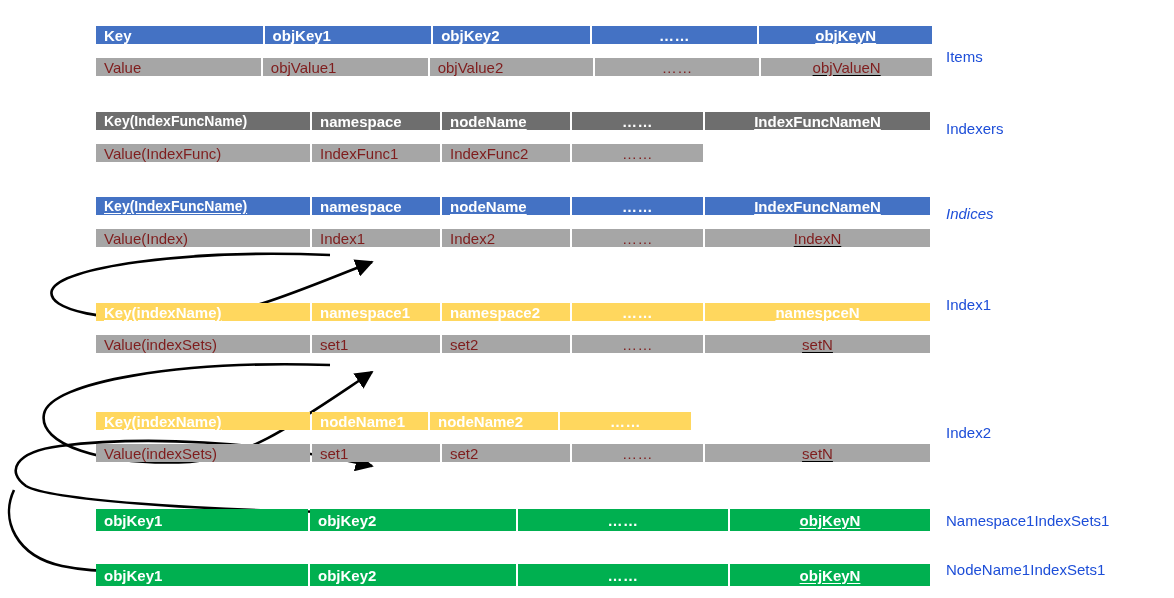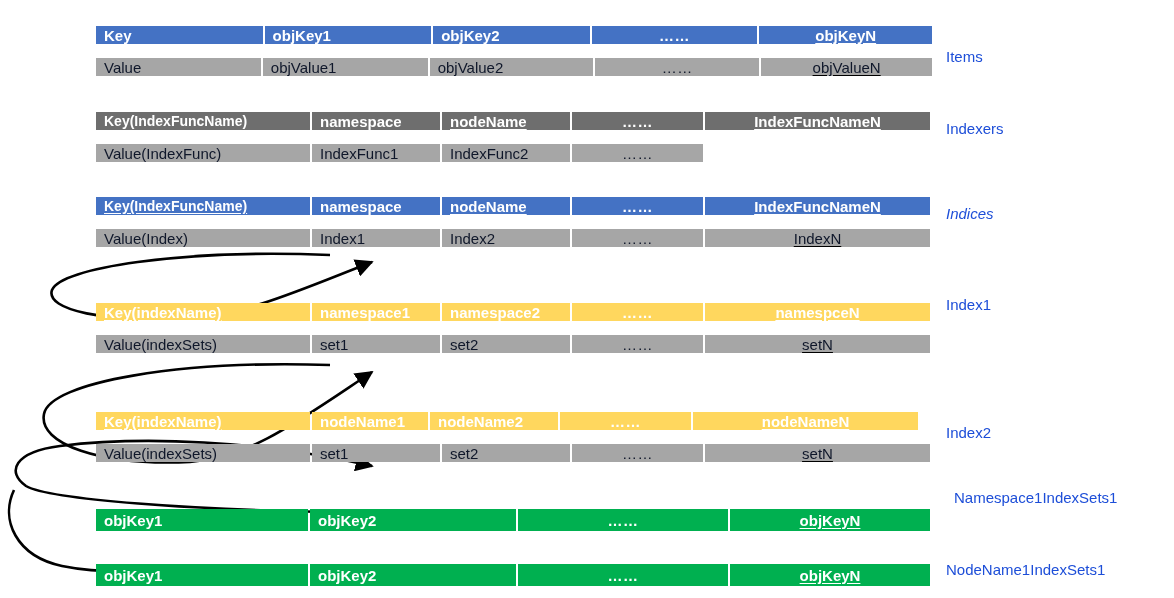--- a/index.html
+++ b/index.html
@@ -48,21 +48,21 @@
     white-space: nowrap;
     overflow: hidden;
     margin-top: 12px;
   }
   .hdr {
     font-weight: bold;
     color: #ffffff;
   }
   .val {
     background: #A6A6A6;
-    color: #0f172a;
+    color: #7f1d1d;
     font-weight: normal;
   }
   .blue   { background: #4472C4; }
   .dgray  { background: #6E6E6E; }
   .yellow { background: #FFD75E; }
   .green  { background: #00B050; color:#ffffff; font-weight:bold; }
   .c-left   { justify-content: flex-start; }
   .c-center { justify-content: center; }
   .dots {
     justify-content: center;
@@ -184,41 +184,40 @@
     </div>
   </div>
   <div class="side-label" style="left:946px; top:297px;">Index1</div>
 
   <div class="tbl" id="tbl-index2" style="left:96px; top:400px; width:834px;">
     <div class="row">
       <div class="cell hdr yellow c-left ul-white" style="width:214px">Key(indexName)</div>
       <div class="cell hdr yellow c-left" style="width:116px">nodeName1</div>
       <div class="cell hdr yellow c-left" style="width:128px">nodeName2</div>
       <div class="cell hdr yellow dots" style="width:131px">……</div>
-      <div class="cell hdr yellow c-center ul-white" style="width:225px">nodeNameN</div>
     </div>
     <div class="row">
       <div class="cell val c-left" style="width:214px">Value(indexSets)</div>
       <div class="cell val c-left" style="width:128px">set1</div>
       <div class="cell val c-left" style="width:128px">set2</div>
       <div class="cell val dots" style="width:131px">……</div>
       <div class="cell val c-center ul-black" style="width:225px">setN</div>
     </div>
   </div>
   <div class="side-label" style="left:946px; top:425px;">Index2</div>
 
   <div class="tbl" id="bar-namespace1" style="left:96px; top:497px; width:834px;">
     <div class="row" style="height:34px">
       <div class="cell green c-left" style="width:212px">objKey1</div>
       <div class="cell green c-left" style="width:206px">objKey2</div>
       <div class="cell green dots" style="width:210px">……</div>
       <div class="cell green c-center ul-white" style="width:200px">objKeyN</div>
     </div>
   </div>
-  <div class="side-label" style="left:946px; top:490px;margin-left:8px;">Namespace1IndexSets1</div>
+  <div class="side-label" style="left:946px; top:513px;">Namespace1IndexSets1</div>
 
   <div class="tbl" id="bar-nodename1" style="left:96px; top:552px; width:834px;">
     <div class="row" style="height:34px">
       <div class="cell green c-left" style="width:212px">objKey1</div>
       <div class="cell green c-left" style="width:206px">objKey2</div>
       <div class="cell green dots" style="width:210px">……</div>
       <div class="cell green c-center ul-white" style="width:200px">objKeyN</div>
     </div>
   </div>
   <div class="side-label" style="left:946px; top:562px;">NodeName1IndexSets1</div>

